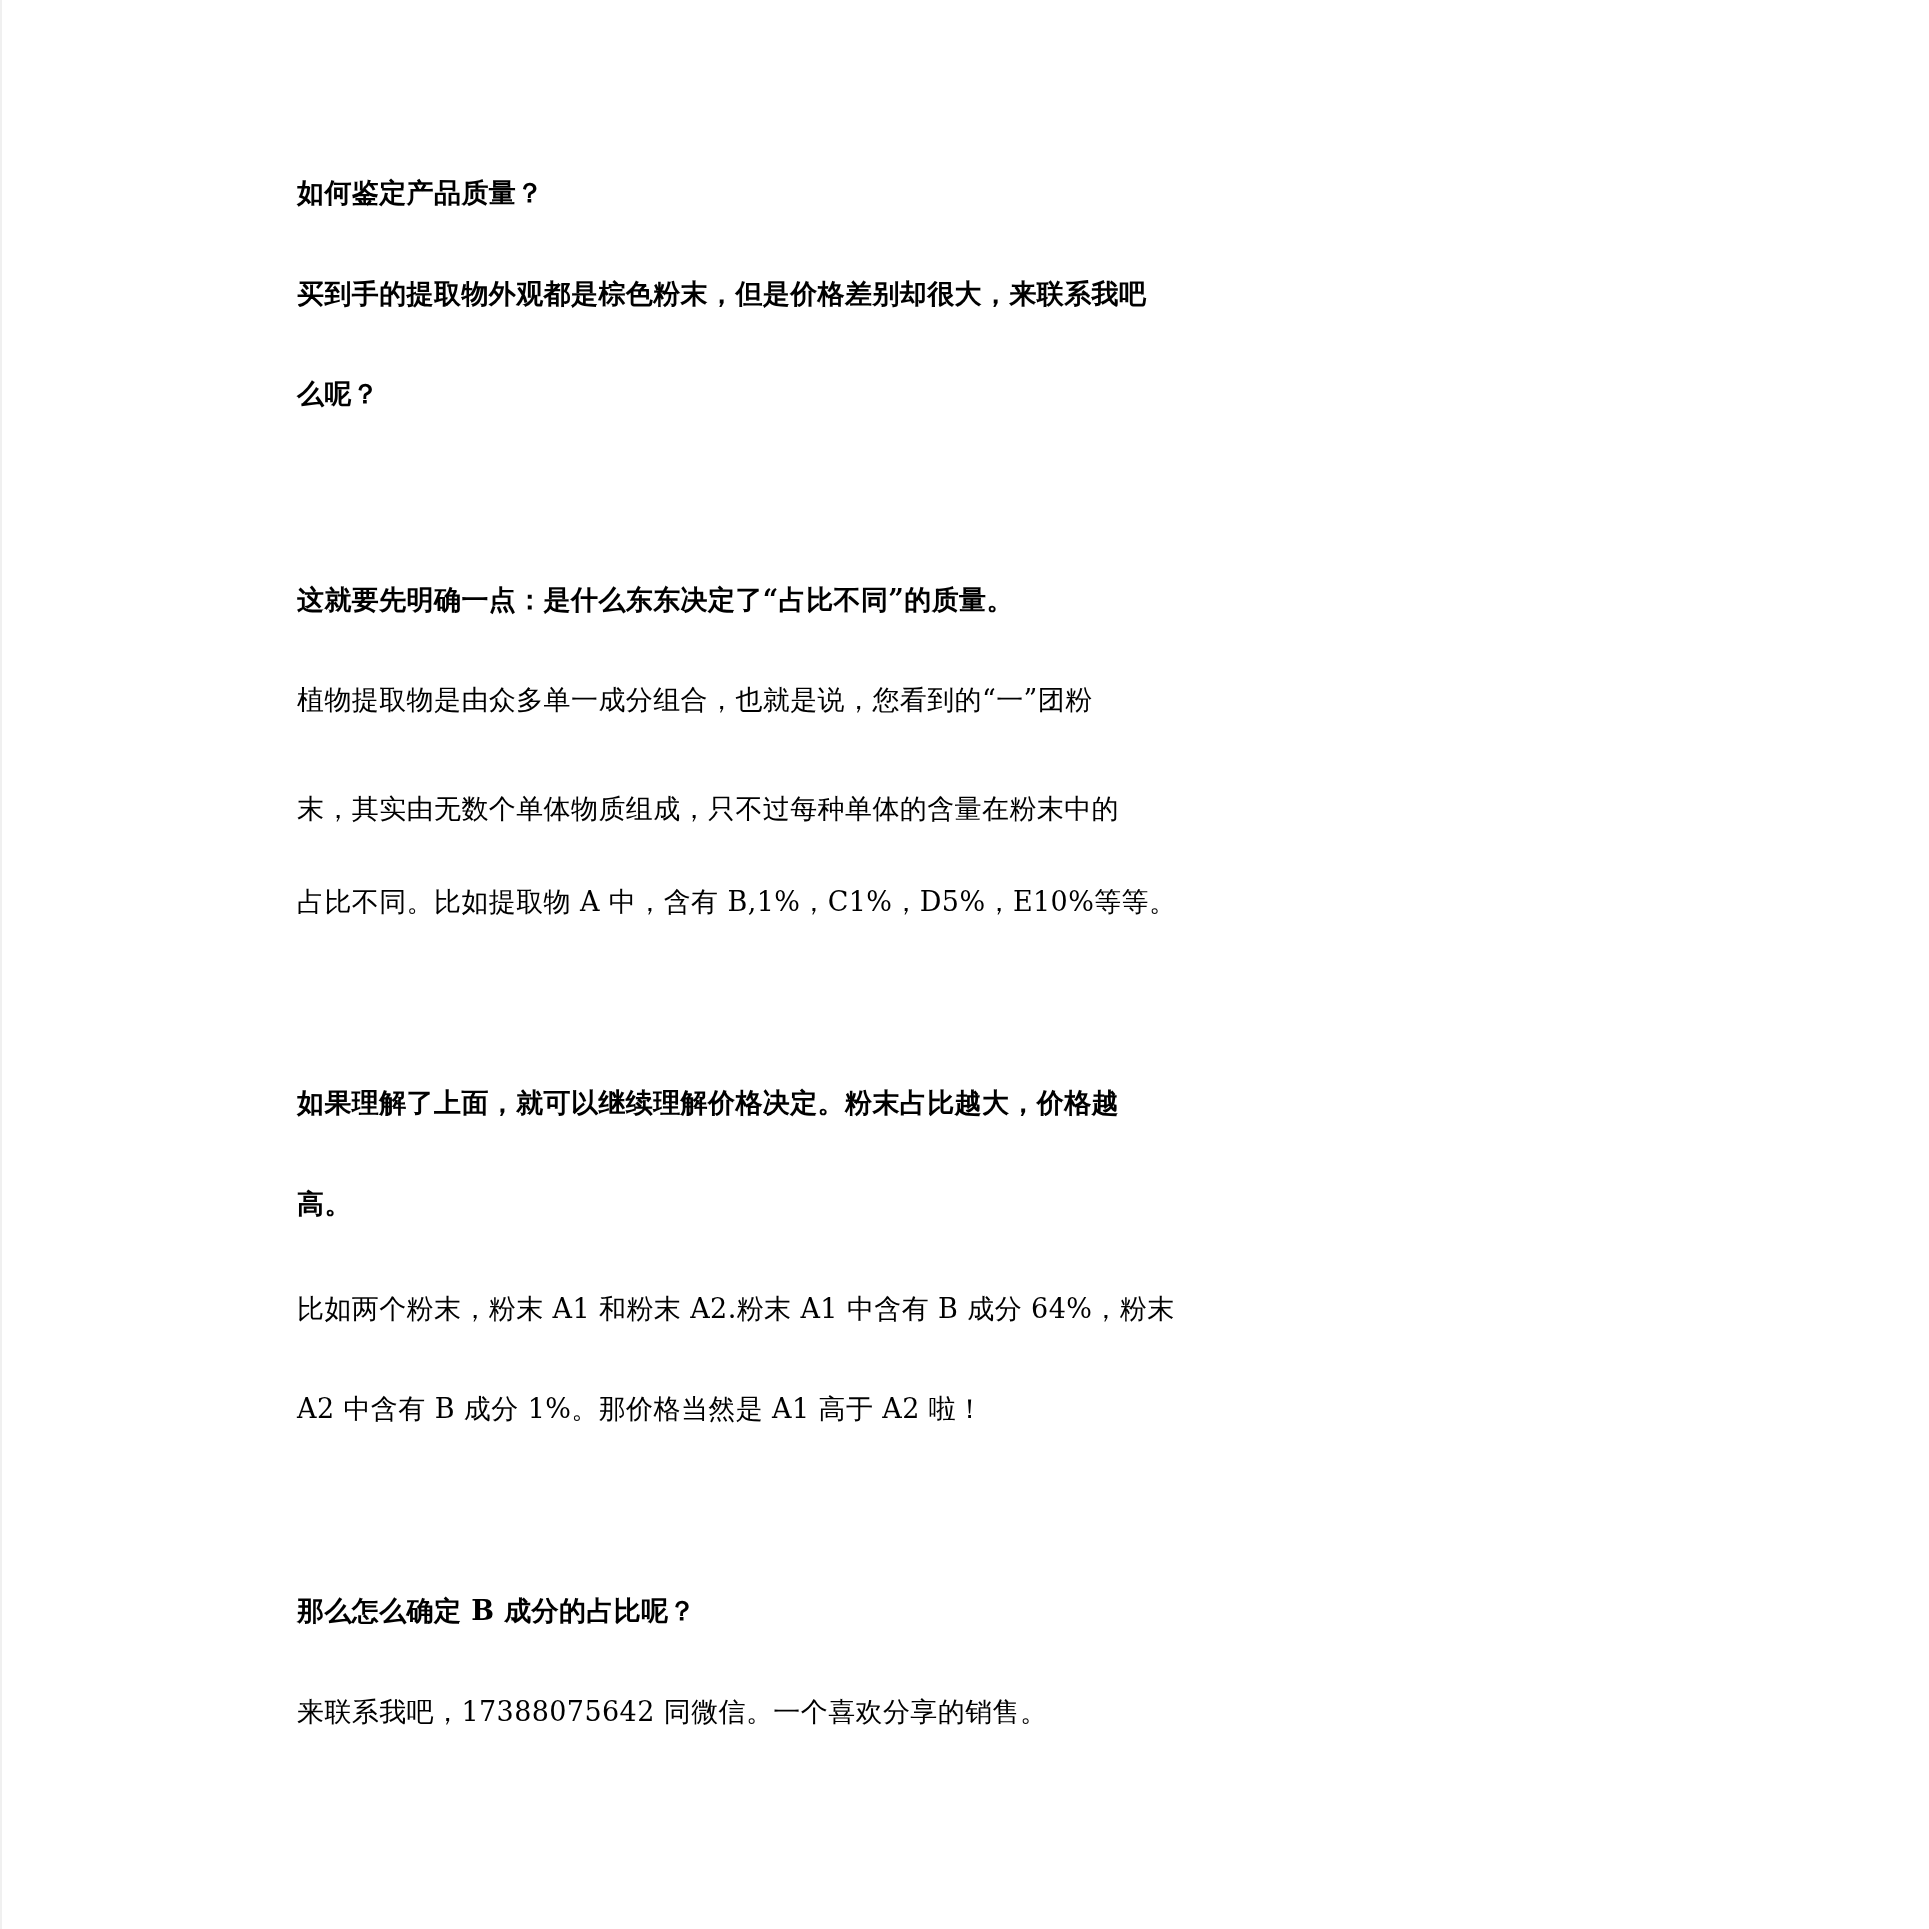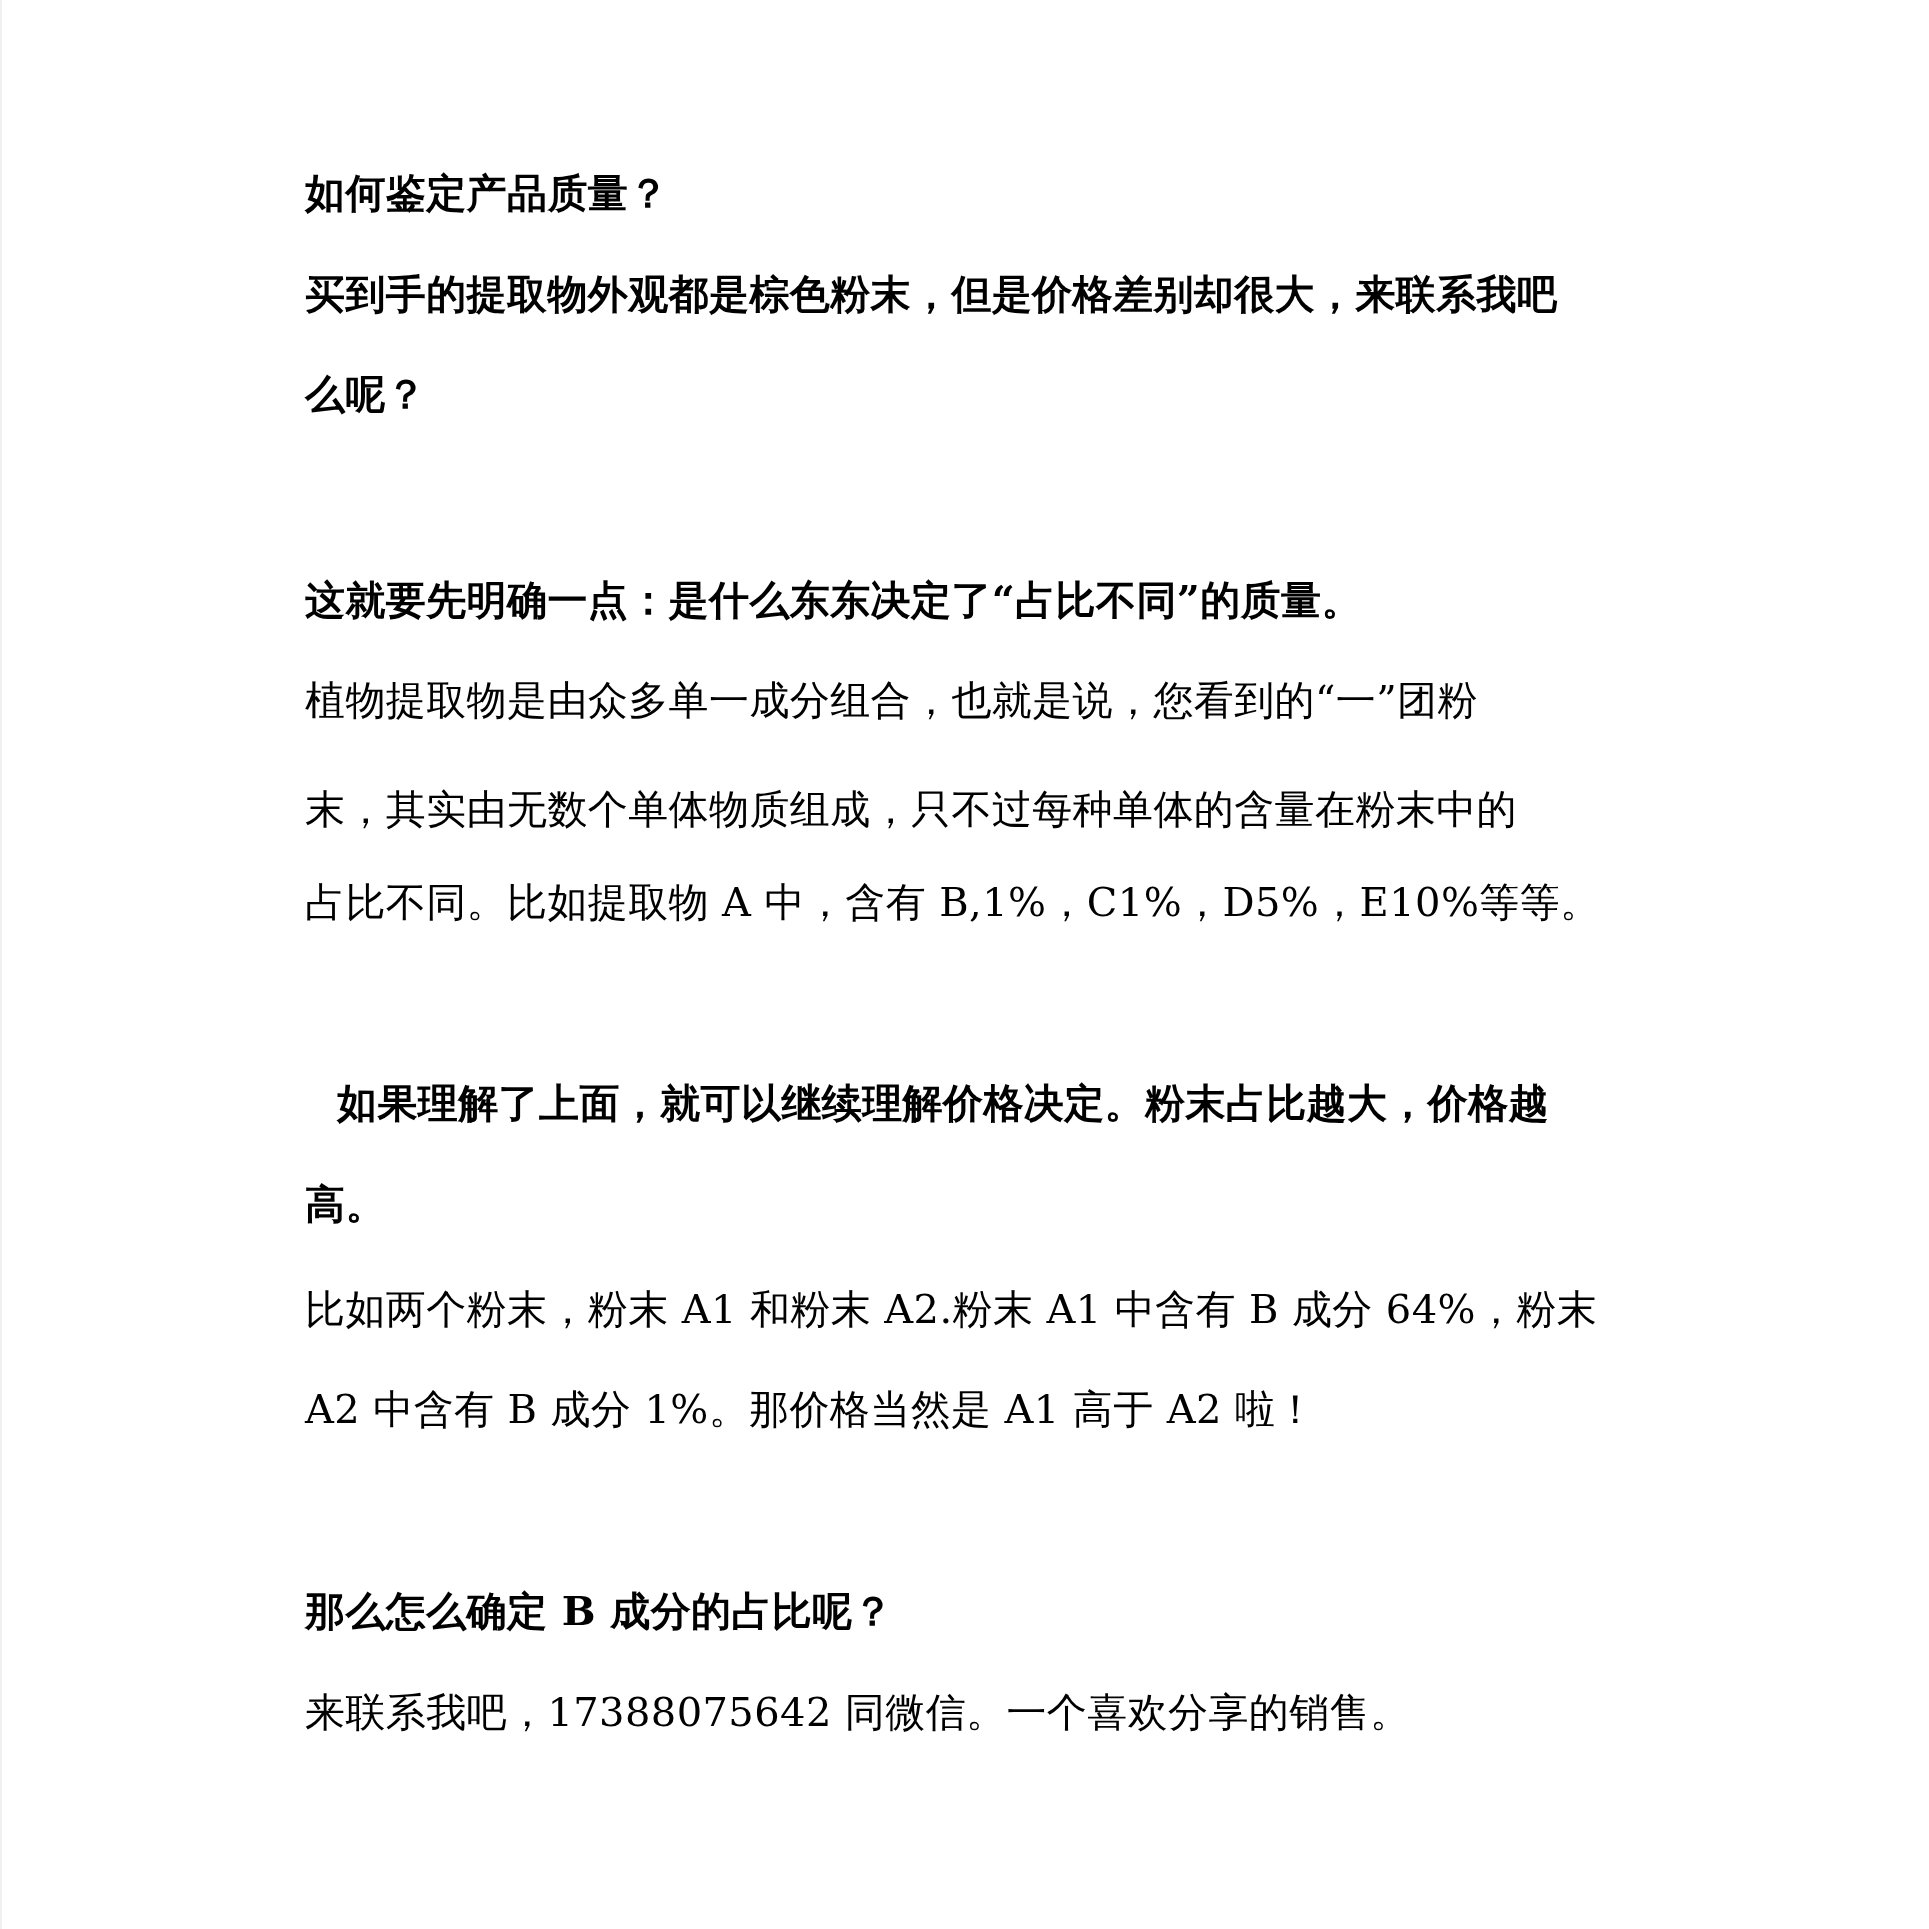--- a/index.html
+++ b/index.html
@@ -18,23 +18,23 @@
     .page {
       position: absolute;
       left: 291px;
       top: 0;
       width: 1351px;
       color: #000000;
       font-family: "DejaVu Serif", "Liberation Serif", serif;
     }
     .line {
       position: absolute;
-      left: 12px;
+      left: 4px;
       white-space: nowrap;
-      font-size: 40px;
+      font-size: 27px;
       line-height: 50px;
       height: 50px;
       letter-spacing: 0.4px;
     }
     .heading-light {
       font-weight: 600;
     }
     .bold {
       font-weight: 700;
     }
@@ -54,21 +54,21 @@
   <div class="line bold" style="top:369px;">么呢？</div>
 
   <div class="line bold" style="top:575px;">这就要先明确一点：是什么东东决定了“占比不同”的质量。</div>
 
   <div class="line regular" style="top:675px;">植物提取物是由众多单一成分组合，也就是说，您看到的“一”团粉</div>
 
   <div class="line regular" style="top:776px;margin-top:8px;">末，其实由无数个单体物质组成，只不过每种单体的含量在粉末中的</div>
 
   <div class="line regular" style="top:877px;">占比不同。比如提取物 A 中，含有 B,1%，C1%，D5%，E10%等等。</div>
 
-  <div class="line bold" style="top:1078px;margin-left:32px;">如果理解了上面，就可以继续理解价格决定。粉末占比越大，价格越</div>
+  <div class="line bold" style="top:1078px;">如果理解了上面，就可以继续理解价格决定。粉末占比越大，价格越</div>
 
   <div class="line bold" style="top:1179px;">高。</div>
 
   <div class="line regular" style="top:1284px;">比如两个粉末，粉末 A1 和粉末 A2.粉末 A1 中含有 B 成分 64%，粉末</div>
 
   <div class="line regular" style="top:1384px;">A2 中含有 B 成分 1%。那价格当然是 A1 高于 A2 啦！</div>
 
   <div class="line bold" style="top:1586px;">那么怎么确定 B 成分的占比呢？</div>
 
   <div class="line regular" style="top:1687px;">来联系我吧，17388075642 同微信。一个喜欢分享的销售。</div>

